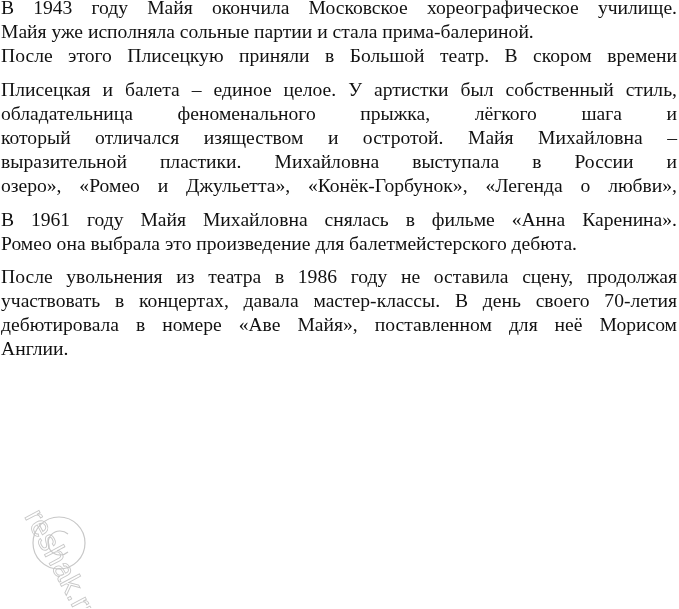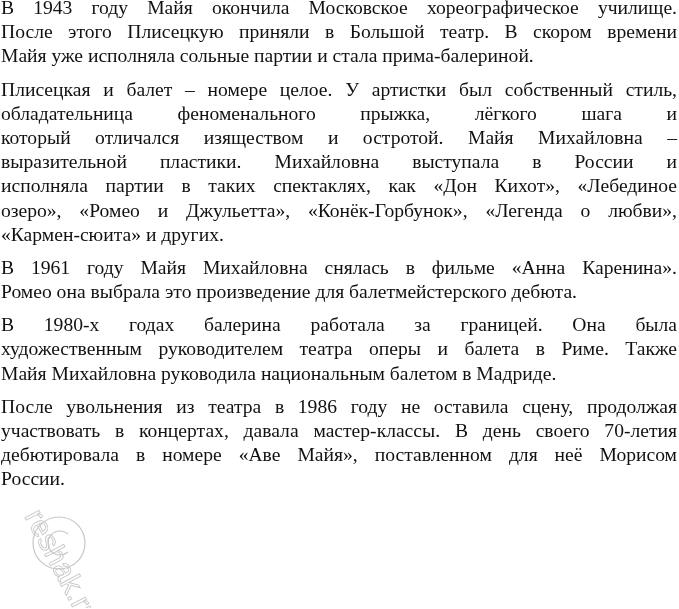--- a/index.html
+++ b/index.html
@@ -48,50 +48,43 @@
       opacity: 0.55;
     }
   </style>
 </head>
 <body>
 
 <div class="doc">
 
   <p class="para">
     <span class="line">В 1943 году Майя окончила Московское хореографическое училище.</span>
+    <span class="line last">Майя уже исполняла сольные партии и стала прима-балериной.</span>
     <span class="line">После этого Плисецкую приняли в Большой театр. В скором времени</span>
-    <span class="line last">Майя уже исполняла сольные партии и стала прима-балериной.</span>
   </p>
 
   <p class="para">
-    <span class="line">Плисецкая и балет – номере целое. У артистки был собственный стиль,</span>
+    <span class="line">Плисецкая и балета – единое целое. У артистки был собственный стиль,</span>
     <span class="line">обладательница феноменального прыжка, лёгкого шага и</span>
     <span class="line">который отличался изяществом и остротой. Майя Михайловна –</span>
     <span class="line">выразительной пластики. Михайловна выступала в России и</span>
-    <span class="line">исполняла партии в таких спектаклях, как «Дон Кихот», «Лебединое</span>
     <span class="line">озеро», «Ромео и Джульетта», «Конёк-Горбунок», «Легенда о любви»,</span>
-    <span class="line last">«Кармен-сюита» и других.</span>
   </p>
 
   <p class="para">
     <span class="line">В 1961 году Майя Михайловна снялась в фильме «Анна Каренина».</span>
     <span class="line last">Ромео она выбрала это произведение для балетмейстерского дебюта.</span>
   </p>
 
-  <p class="para">
-    <span class="line">В 1980-х годах балерина работала за границей. Она была</span>
-    <span class="line">художественным руководителем театра оперы и балета в Риме. Также</span>
-    <span class="line last">Майя Михайловна руководила национальным балетом в Мадриде.</span>
-  </p>
 
   <p class="para">
     <span class="line">После увольнения из театра в 1986 году не оставила сцену, продолжая</span>
     <span class="line">участвовать в концертах, давала мастер-классы. В день своего 70-летия</span>
     <span class="line">дебютировала в номере «Аве Майя», поставленном для неё Морисом</span>
-    <span class="line last">России.</span>
+    <span class="line last">Англии.</span>
   </p>
 
 </div>
 
 <div class="watermark">
   <svg width="130" height="140" viewBox="0 0 130 140">
     <g fill="none" stroke="#9a9a9a" stroke-width="1.2">
       <circle cx="55" cy="75" r="26"></circle>
       <path d="M64 66 A12 12 0 1 0 64 84"></path>
     </g>

